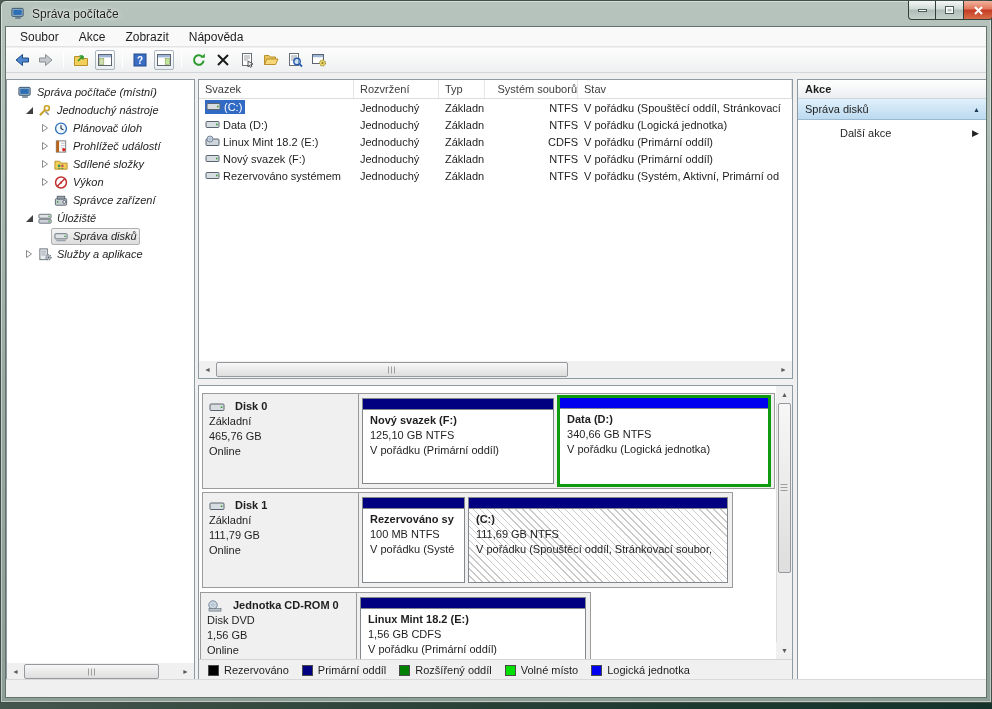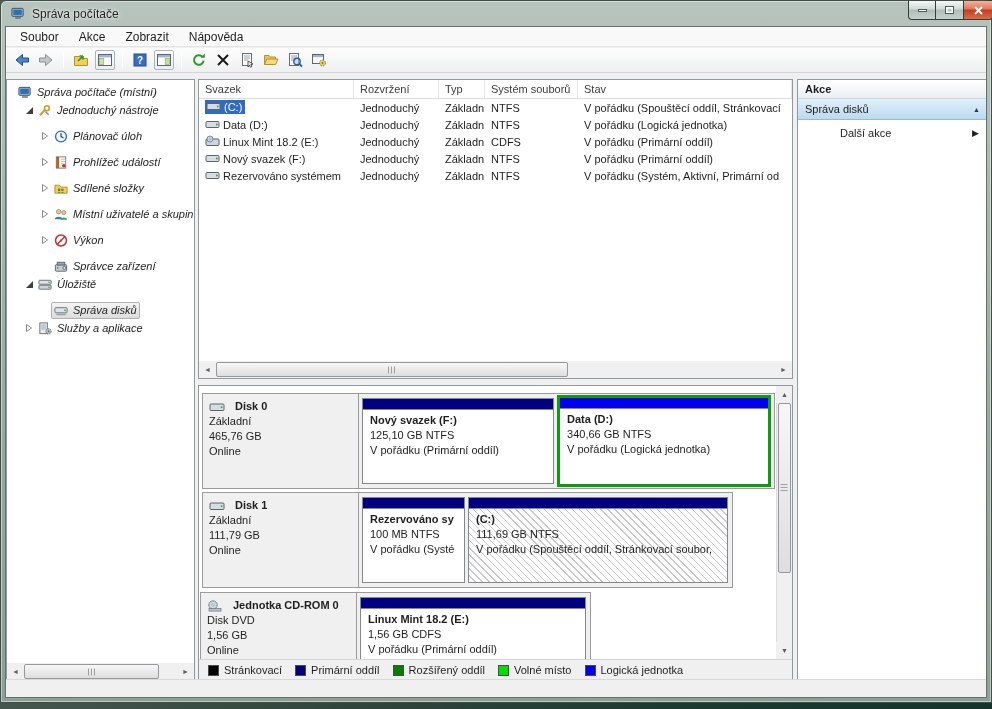--- a/index.html
+++ b/index.html
@@ -52,31 +52,31 @@
   .disk-pane  { left: 192px; top: 358px; width: 595px; height: 296px; overflow: hidden; }
   .action-pane{ left: 791px; top: 52px; width: 191px; height: 602px; overflow: hidden; }
   .statusbar { position: absolute; left: 0; right: 0; bottom: 0; height: 18px; background: #f0f0f0; border-top: 1px solid #d9d9d9; }
 
   
   .tree { padding-top: 3px; font-style: italic; }
   .trow { height: 18px; display: flex; align-items: center; white-space: nowrap; overflow: hidden; }
   .trow .exp { width: 12px; height: 12px; flex: 0 0 12px; display: flex; align-items: center; justify-content: center; }
   .lvl0 { padding-left: 8px; }
   .lvl1 { padding-left: 16px; }
-  .lvl2 { padding-left: 32px; margin-top: 8px; }
+  .lvl2 { padding-left: 32px; }
   .hl { display: inline-flex; align-items: center; gap: 4px; padding: 1px 3px 1px 2px; }
   .trow.sel .hl { background: linear-gradient(#f4f4f4, #dcdcdc); border: 1px solid #b0b0b0; border-radius: 2px; padding: 0 2px 0 1px; }
   .ti { width: 16px; height: 15px; flex: 0 0 16px; }
 
   
   .vt-head { display: flex; height: 19px; border-bottom: 1px solid #dcdcdc; color: #3c3c3c; }
   .vt-head > div { padding: 3px 0 0 6px; border-right: 1px solid #e6e6e6; overflow: hidden; white-space: nowrap; }
   .vt-row { display: flex; height: 17px; align-items: center; white-space: nowrap; }
   .vt-row > div { padding-left: 6px; overflow: hidden; flex-shrink: 0; }
-  .c1 { width: 155px; } .c2 { width: 85px; } .c3 { width: 46px; } .c4 { width: 93px; } .c5 { flex: 1 1 auto; width: auto !important; }
+  .c1 { width: 155px; } .c2 { width: 85px; } .c3 { width: 46px; } .c4 { width: 93px; text-align: right; } .c5 { flex: 1 1 auto; width: auto !important; }
   .vcell { display: flex; align-items: center; gap: 3px; }
   .vol-sel { background: #316ac5; color: #fff; padding: 0 3px 1px 1px; display: inline-flex; align-items: center; gap: 3px; }
   .vi { width: 15px; height: 13px; flex: 0 0 15px; }
 
   
   .hscroll { position: absolute; left: 0; right: 0; bottom: 0; height: 17px; background: #f0f0f0; display: flex; align-items: center; }
   .sb-arrow { width: 17px; height: 17px; flex: 0 0 17px; display: flex; align-items: center; justify-content: center;
     font-size: 7px; color: #5a5a5a; background: #f0f0f0; }
   .sb-track { flex: 1 1 auto; height: 17px; position: relative; }
   .sb-thumb { position: absolute; top: 1px; height: 15px; background: linear-gradient(#f7f7f7, #dedede); border: 1px solid #95989c; border-radius: 2px; }
@@ -312,36 +312,20 @@
                 <svg class="ti" viewBox="0 0 16 16">
                   <path d="M1.5 4.5 h5 l1.5 2 h6.5 v6.5 h-13 z" fill="#f3ce58" stroke="#b8902e"></path>
                   <circle cx="6" cy="9.5" r="1.4" fill="#2a8f5a"></circle>
                   <circle cx="9.5" cy="9.5" r="1.4" fill="#c05a5a"></circle>
                   <path d="M4.5 12.8 c0-1.2 3-1.2 3 0 M8 12.8 c0-1.2 3-1.2 3 0" fill="#2a8f5a" stroke="none"></path>
                 </svg>
             <span>Sdílené složky</span>
               </span>
           </div>
 
-          <div class="trow lvl2">
-            <span class="exp">
-                <svg width="8" height="10" viewBox="0 0 8 10">
-                  <path d="M1.5 1.5 L6.5 5 L1.5 8.5 Z" fill="#fff" stroke="#8c8c8c"></path>
-                </svg>
-              </span>
-            <span class="hl">
-                <svg class="ti" viewBox="0 0 16 16">
-                  <circle cx="5.5" cy="5" r="2.4" fill="#e8c49a" stroke="#8a6a3a" stroke-width=".6"></circle>
-                  <path d="M1.5 13 c0-3.4 8-3.4 8 0 z" fill="#3a7ac0"></path>
-                  <circle cx="11" cy="6" r="2.2" fill="#e8c49a" stroke="#8a6a3a" stroke-width=".6"></circle>
-                  <path d="M7.5 13.5 c0-3 7-3 7 0 z" fill="#3aa05a"></path>
-                </svg>
-            <span>Místní uživatelé a skupin</span>
-              </span>
-          </div>
 
           <div class="trow lvl2">
             <span class="exp">
                 <svg width="8" height="10" viewBox="0 0 8 10">
                   <path d="M1.5 1.5 L6.5 5 L1.5 8.5 Z" fill="#fff" stroke="#8c8c8c"></path>
                 </svg>
               </span>
             <span class="hl">
                 <svg class="ti" viewBox="0 0 16 16">
                   <circle cx="8" cy="8" r="5.8" fill="#fff" stroke="#c23030" stroke-width="1.6"></circle>
@@ -621,21 +605,21 @@
           <div class="sb-arrow">▲</div>
           <div class="sb-track">
               <div class="sb-thumb" style="top:0; height:170px;"></div>
             </div>
           <div class="sb-arrow">▼</div>
         </div>
 
         <div class="legend">
           <span class="leg-item">
               <span class="leg-sq" style="background-color: rgb(0, 0, 0);"></span>
-              <span>Stránkovací</span>
+              <span>Rezervováno</span>
             </span>
           <span class="leg-item">
               <span class="leg-sq" style="background-color: rgb(0, 0, 128);"></span>
               <span>Primární oddíl</span>
             </span>
           <span class="leg-item">
               <span class="leg-sq" style="background-color: rgb(0, 128, 0);"></span>
               <span>Rozšířený oddíl</span>
             </span>
           <span class="leg-item">

